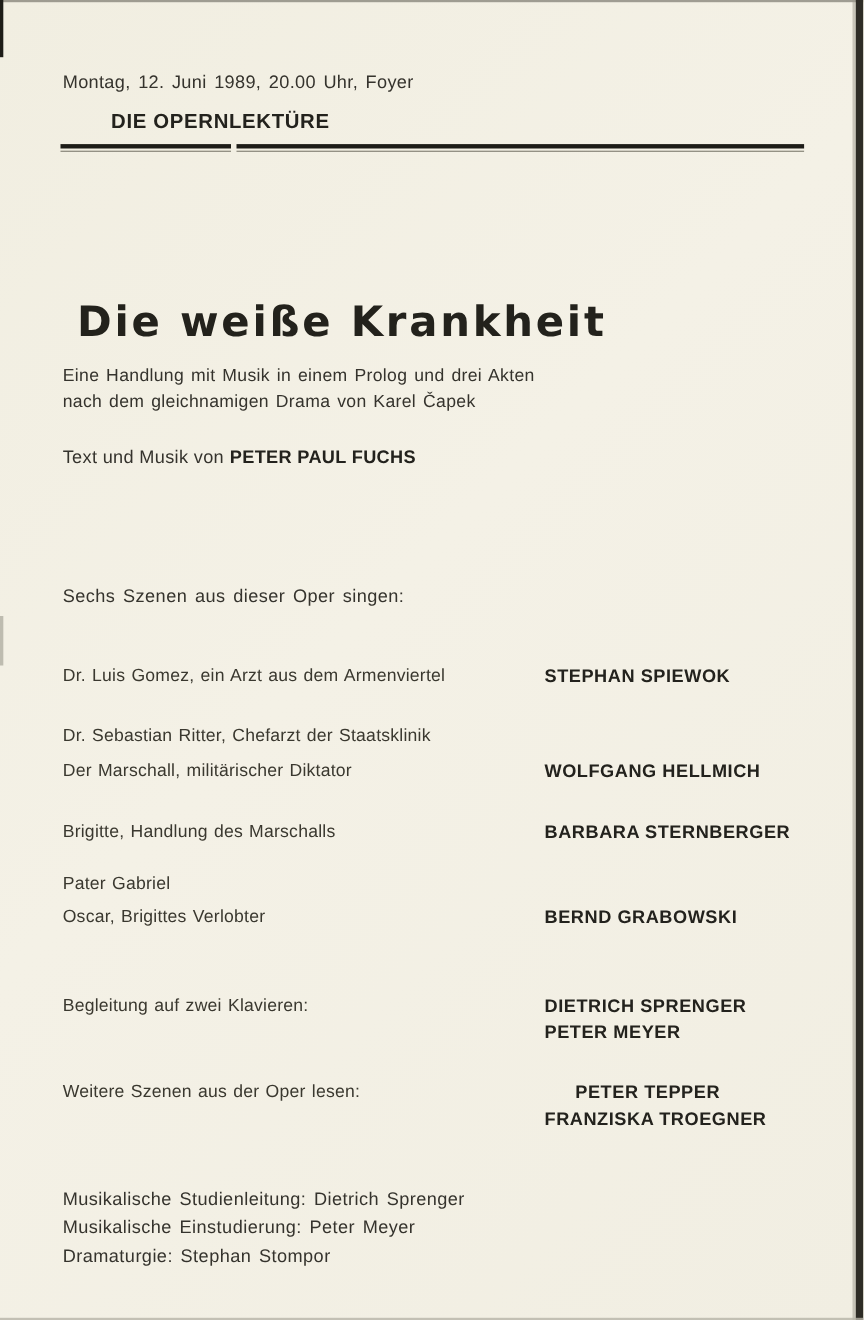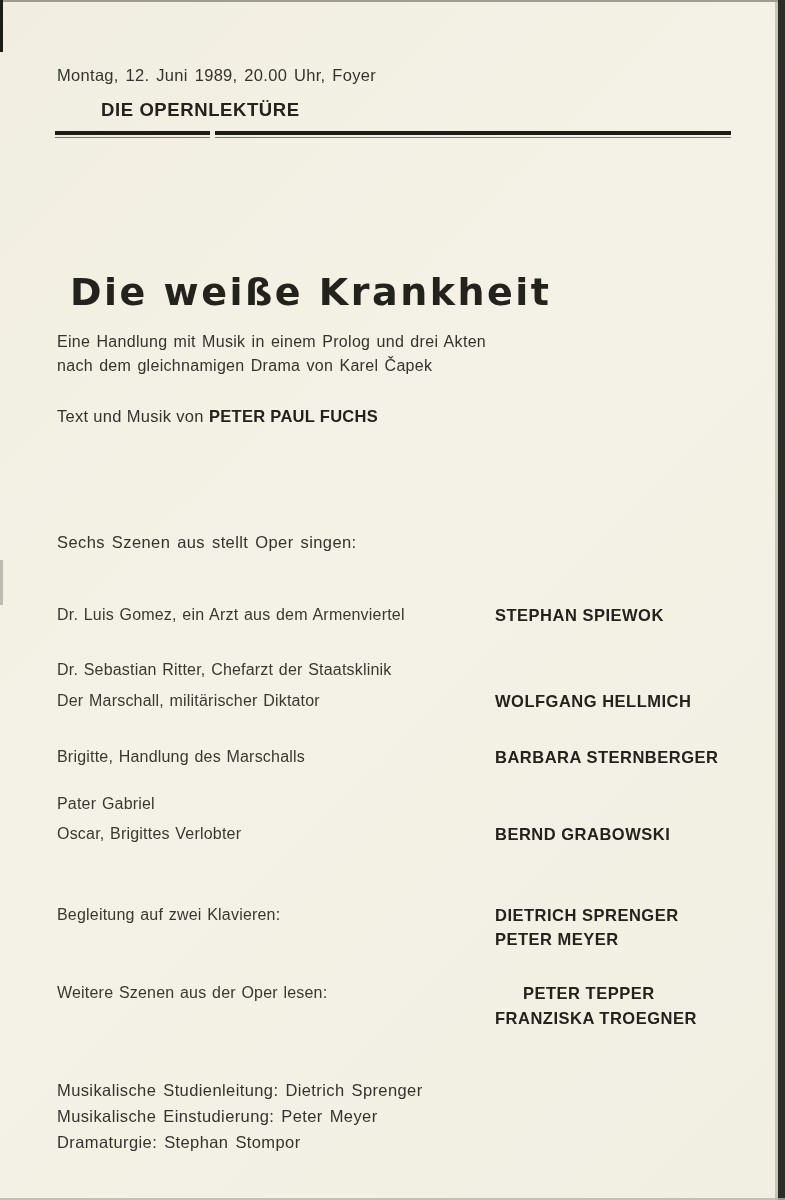--- a/index.html
+++ b/index.html
@@ -82,21 +82,21 @@
 
     <div class="line work-title" style="top:258px;left:55px;margin-left:15px;">Die weiße Krankheit</div>
 
     <div class="line subtitle" style="top:321px;left:57px;">Eine Handlung mit Musik in einem Prolog und drei Akten</div>
     <div class="line subtitle" style="top:345px;left:57px;">nach dem gleichnamigen Drama von Karel Čapek</div>
 
     <div class="line credit" style="top:395px;left:57px;">
       <span>Text und Musik von</span><span class="b">PETER PAUL FUCHS</span>
     </div>
 
-    <div class="line section-heading" style="top:521px;left:57px;">Sechs Szenen aus stellt Oper singen:</div>
+    <div class="line section-heading" style="top:521px;left:57px;">Sechs Szenen aus dieser Oper singen:</div>
 
     <div class="line role" style="top:594px;left:57px;">Dr. Luis Gomez, ein Arzt aus dem Armenviertel</div>
     <div class="line performer" style="top:594px;left:495px;">STEPHAN SPIEWOK</div>
 
     <div class="line role" style="top:649px;left:57px;">Dr. Sebastian Ritter, Chefarzt der Staatsklinik</div>
     <div class="line role" style="top:680px;left:57px;">Der Marschall, militärischer Diktator</div>
     <div class="line performer" style="top:680px;left:495px;">WOLFGANG HELLMICH</div>
 
     <div class="line role" style="top:736px;left:57px;">Brigitte, Handlung des Marschalls</div>
     <div class="line performer" style="top:736px;left:495px;">BARBARA STERNBERGER</div>

